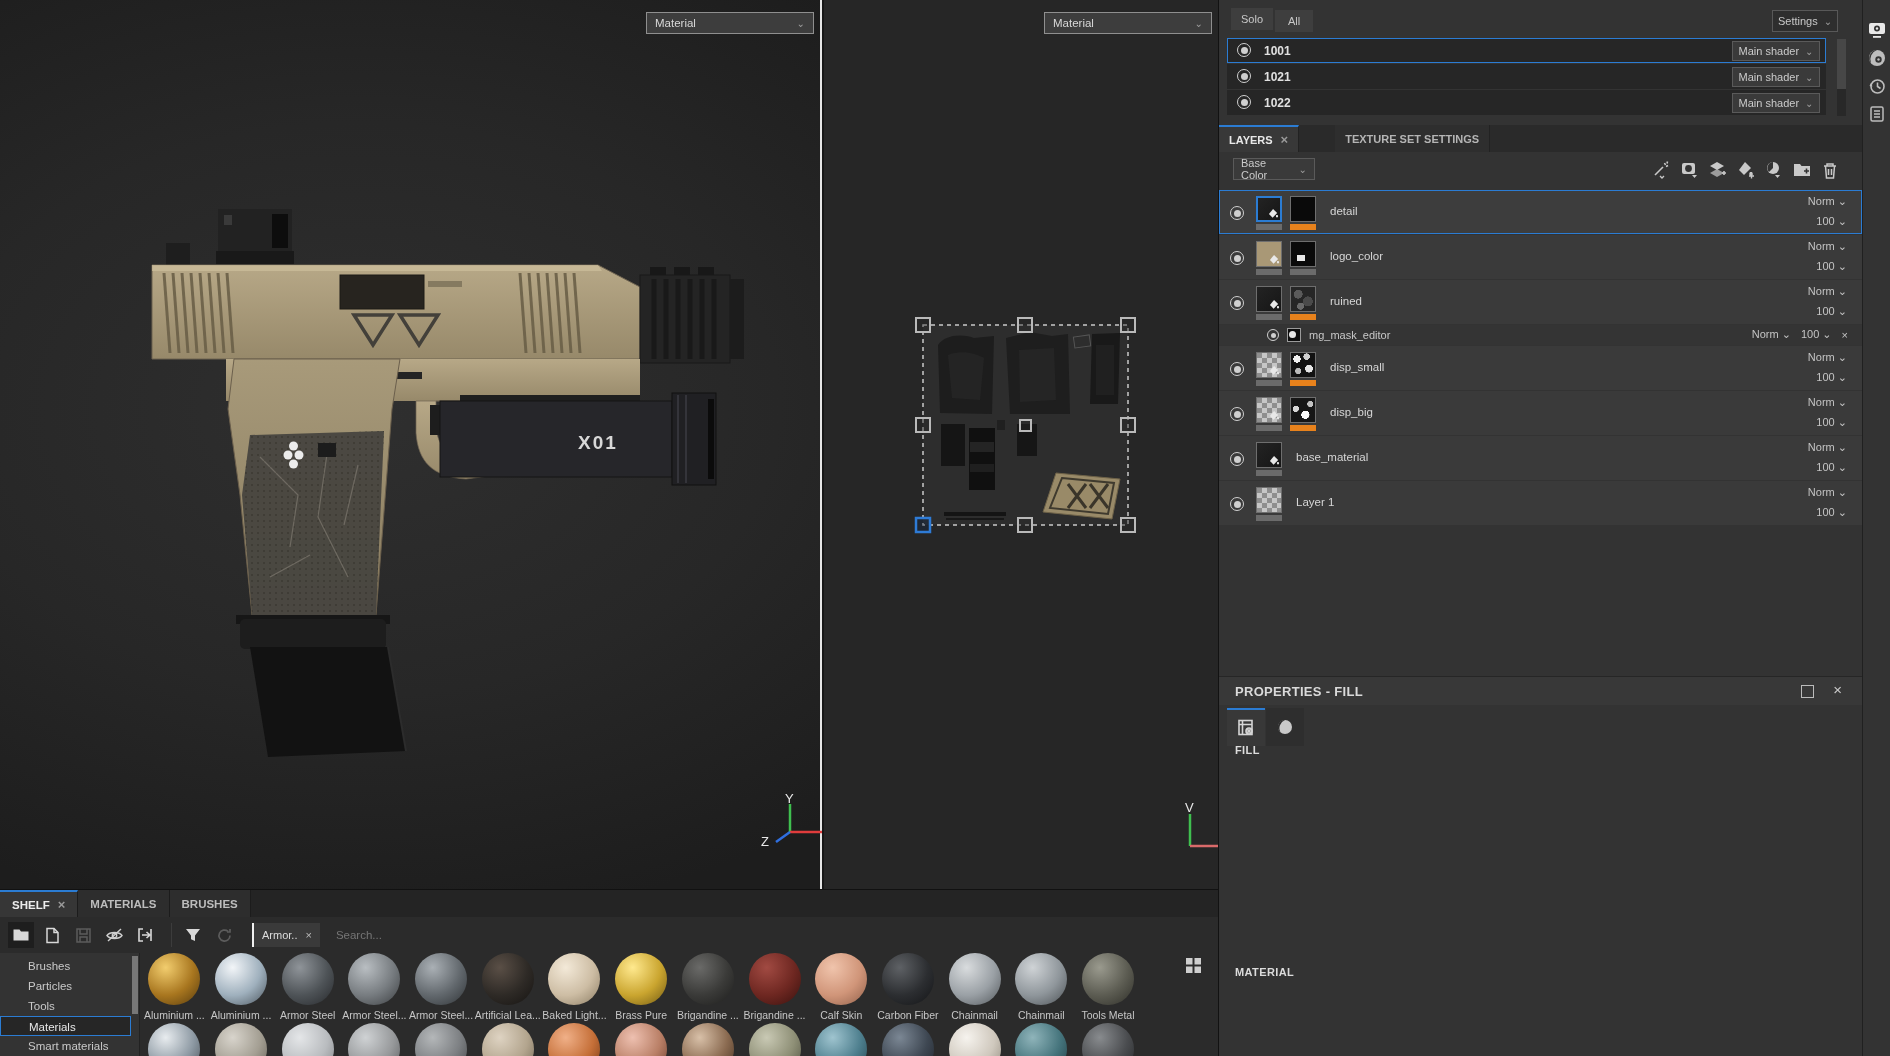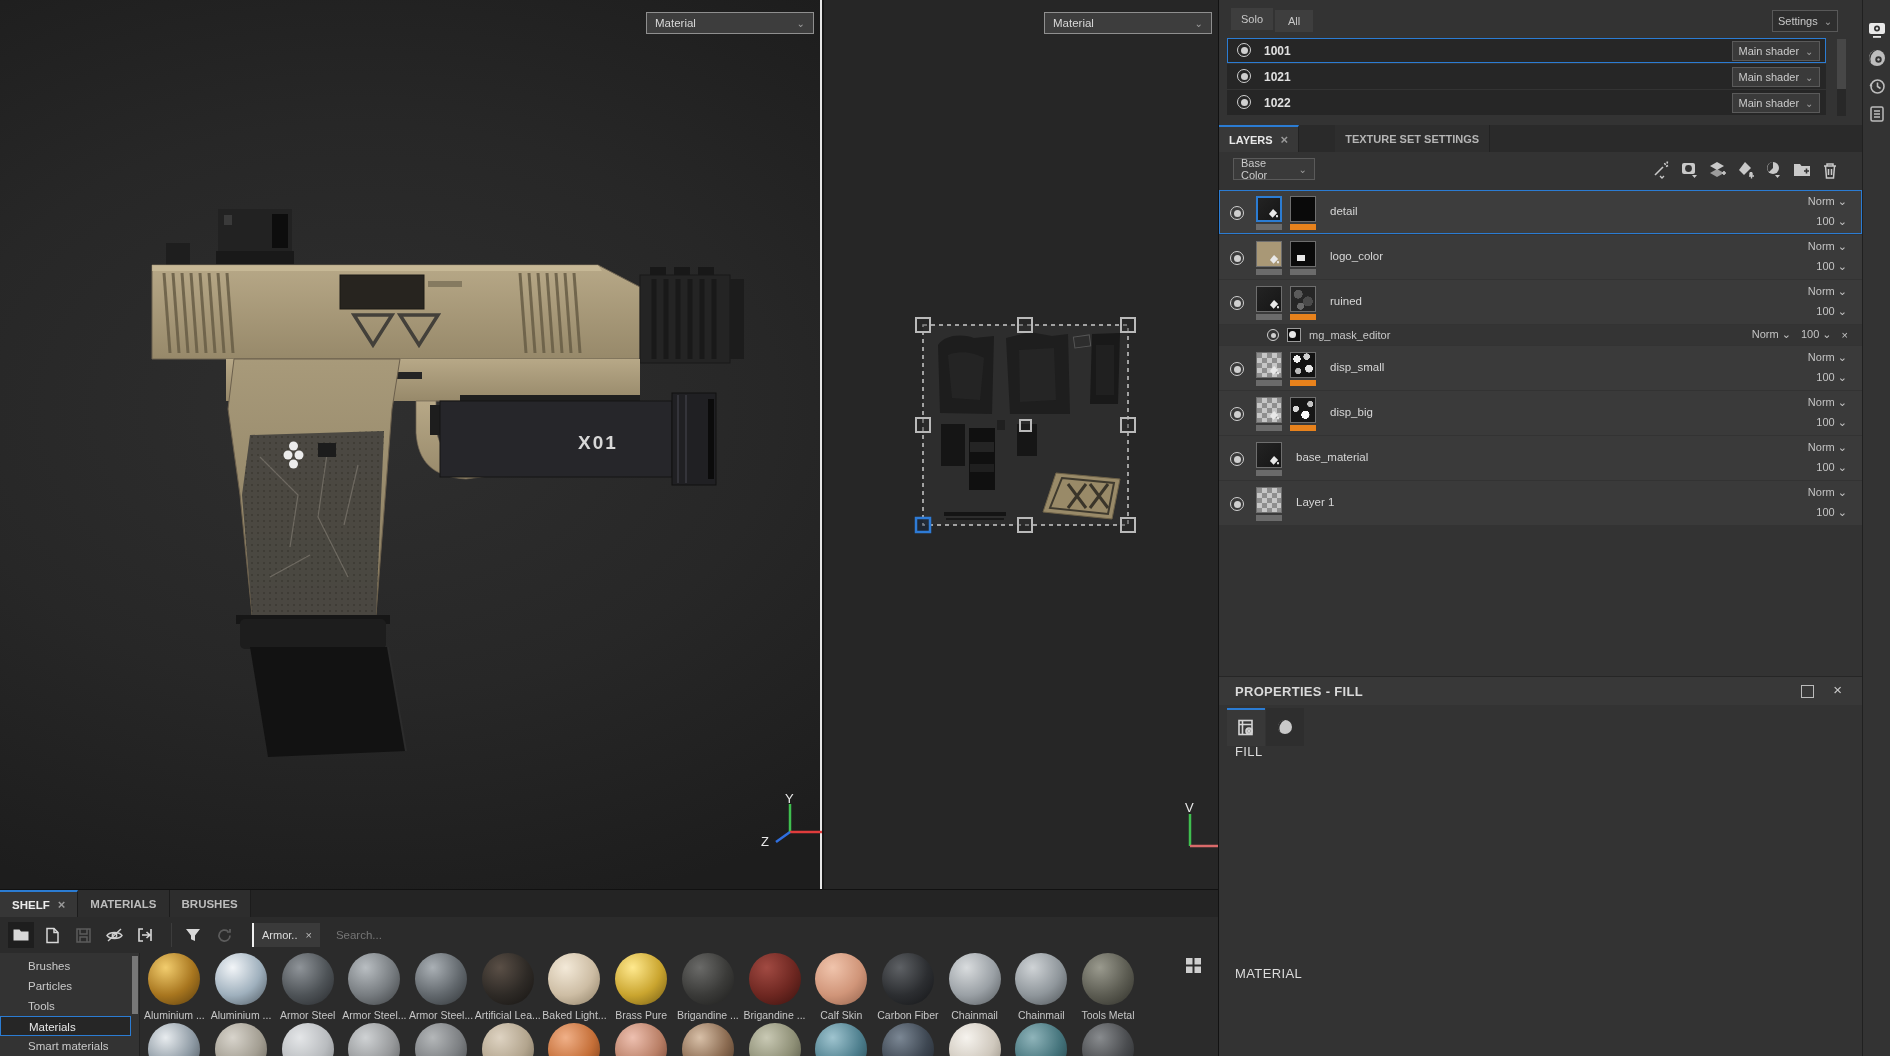--- a/index.html
+++ b/index.html
@@ -78,21 +78,21 @@
   .lrow-child .cname{font-size:11px;color:#c8c8c8;}
   .child-right{position:absolute;right:14px;top:3px;font-size:11px;color:#c4c4c4;display:flex;gap:10px;align-items:center;}
   
   #props-head{position:absolute;left:0;right:0;top:676px;height:28px;background:#383838;border-top:1px solid #262626;}
   #props-title{position:absolute;left:16px;top:7px;font-weight:700;font-size:13px;color:#dadada;letter-spacing:.3px;}
   #props-expand{position:absolute;right:48px;top:8px;width:11px;height:11px;border:1.5px solid #bbb;}
   #props-close{position:absolute;right:20px;top:4px;font-size:15px;color:#c9c9c9;}
   .itab{position:absolute;top:708px;width:38px;height:38px;display:flex;align-items:center;justify-content:center;background:#2e2e2e;}
   #itab1{left:8px;background:#383838;border-top:2px solid #2b7cd3;box-sizing:border-box;}
   #itab2{left:47px;}
-  .sect{position:absolute;left:16px;font-weight:400;font-size:13px;color:#dcdcdc;letter-spacing:.4px;}
+  .sect{position:absolute;left:16px;font-weight:700;font-size:11px;color:#dcdcdc;letter-spacing:.4px;}
   
   #rtools{position:absolute;left:1862px;top:0;width:28px;height:1056px;background:#333;border-left:1px solid #202020;box-sizing:border-box;}
   .rt-ico{position:absolute;left:4px;width:20px;height:20px;}
   
   #shelf{position:absolute;left:0;top:889px;width:1218px;height:167px;background:#2b2b2b;border-top:1px solid #111;box-sizing:border-box;}
   #shelf-tabs{position:relative;height:27px;background:#242424;display:flex;}
   .stab{height:27px;display:flex;align-items:center;padding:4px 12px;font-weight:700;font-size:11.5px;color:#bdbdbd;
         background:#2d2d2d;border-right:1px solid #1c1c1c;box-sizing:border-box;}
   .stab.active{background:#363636;color:#ececec;border-top:2px solid #2b7cd3;}
   #shelf-toolbar{position:relative;height:36px;display:flex;align-items:center;padding-left:8px;}

